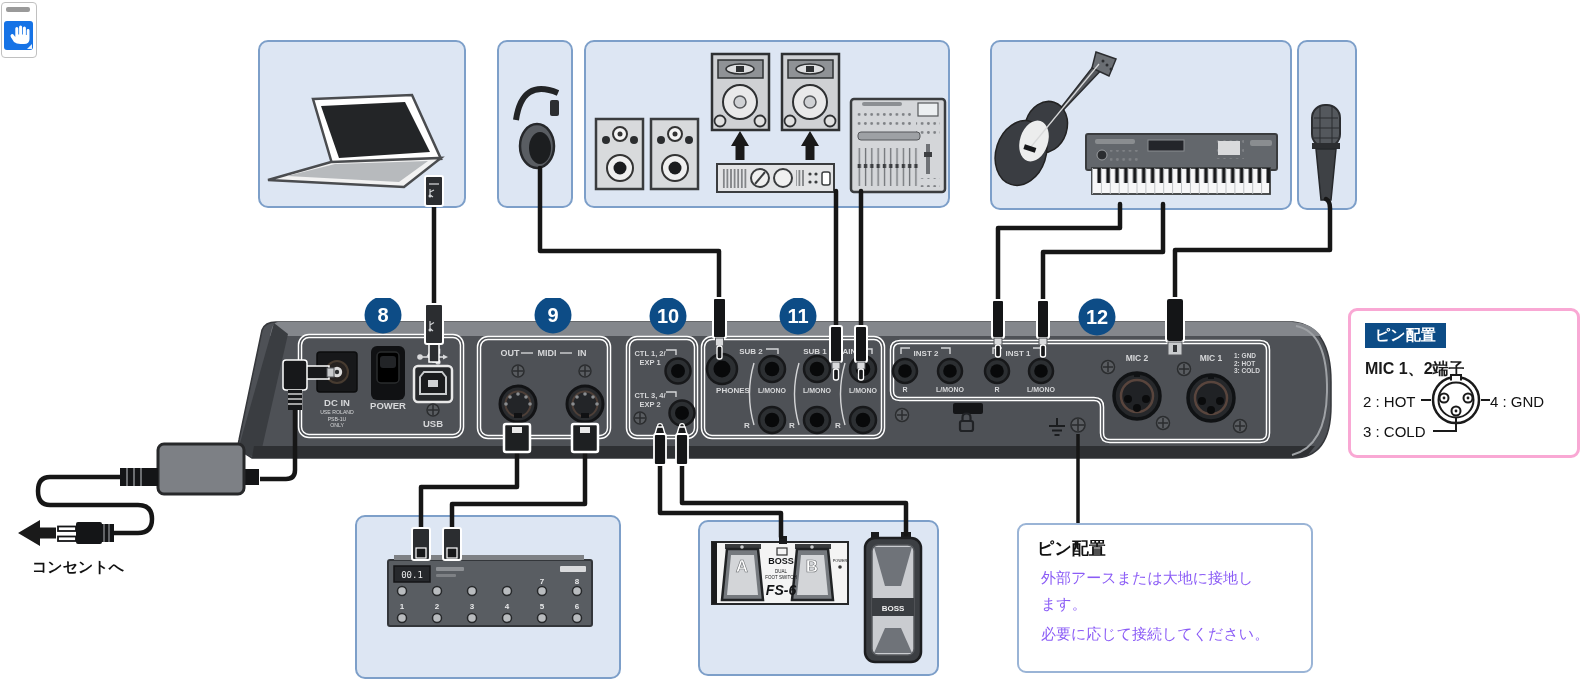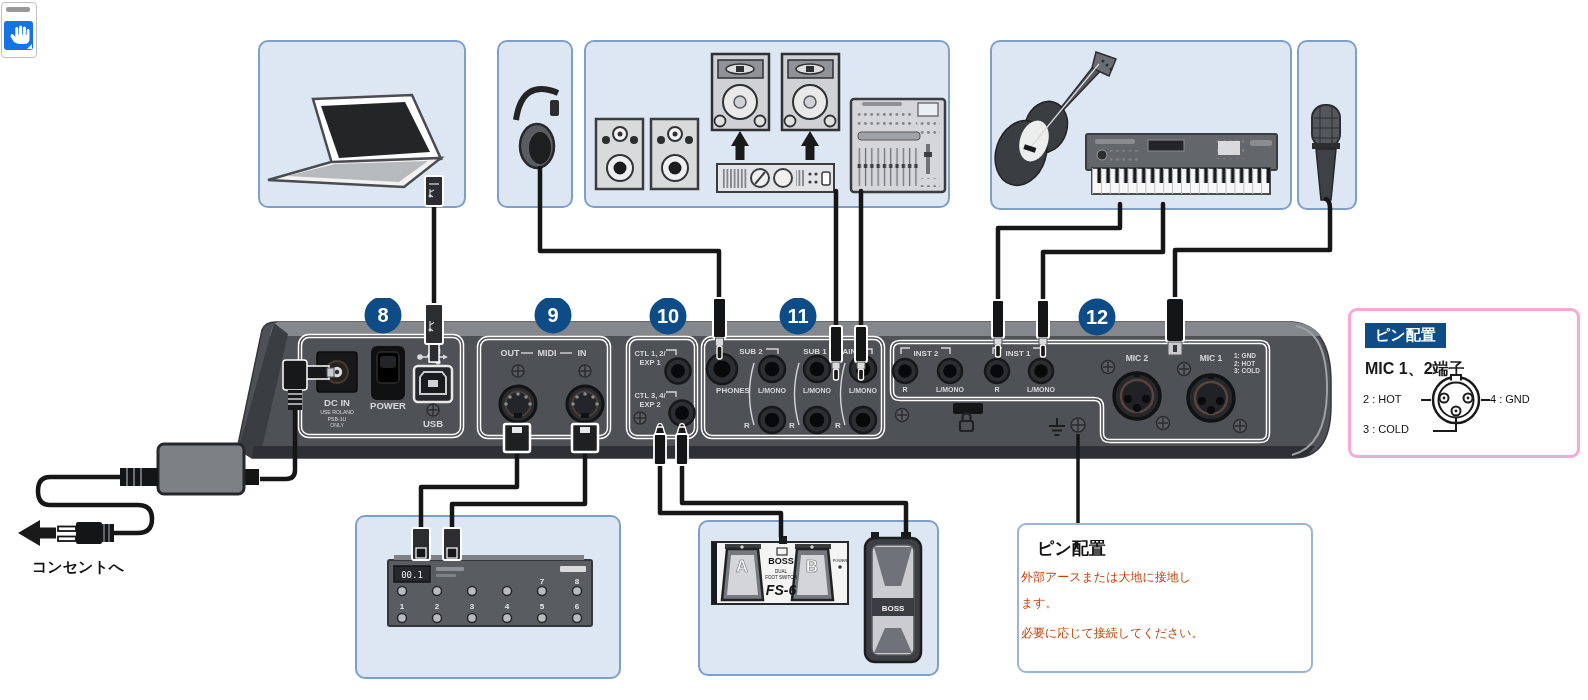--- a/index.html
+++ b/index.html
@@ -10,24 +10,24 @@
   svg{position:absolute;left:0;top:0;}
   #illus,#cables{width:1588px;height:700px;}
   #illus{z-index:2;} #devsvg{z-index:3;} #cables{z-index:4;pointer-events:none;}
   .ptxt{fill:#d6d7d9;font-family:"Liberation Sans",sans-serif;}
   .bold{font-weight:bold;}
   .badge-t{fill:#fff;font-weight:bold;font-size:20px;}
   #pinbox{left:1348px;top:308px;width:226px;height:144px;border:3px solid #f9a8d4;}
   #pinhdr{position:absolute;left:14px;top:12px;background:#0d4c86;color:#fff;font-weight:bold;
           font-size:15px;padding:3px 10px;}
   #pintitle{position:absolute;left:14px;top:48px;font-size:16px;font-weight:bold;color:#1a1a1a;}
-  .pinlbl{position:absolute;font-size:11px;color:#111;}
+  .pinlbl{position:absolute;font-size:15px;color:#111;}
   #groundbox{left:1017px;top:523px;width:292px;height:146px;border:2px solid #9ab4d6;}
   #gtitle{position:absolute;left:18px;top:12px;font-size:17px;font-weight:bold;color:#111;}
-  .gline{position:absolute;left:2px;font-size:12px;color:#c2410c;}
+  .gline{position:absolute;left:22px;font-size:15px;color:#8b5cf6;}
   #outlet{position:absolute;left:20px;top:558px;font-size:15px;font-weight:bold;color:#111;z-index:6;margin-left:12px;}
   #tool{position:absolute;left:1px;top:2px;width:34px;height:54px;background:#fff;
         border:1px solid #c0c0c0;border-radius:4px;z-index:7;}
   #tool .bar{position:absolute;left:4px;top:4px;width:24px;height:5px;background:#9a9a9a;border-radius:2px;}
   #tool .btn{position:absolute;left:2px;top:18px;width:29px;height:29px;background:#1673e6;border-radius:3px;}
 </style>
 </head>
 <body>
 
 <div id="stage">

